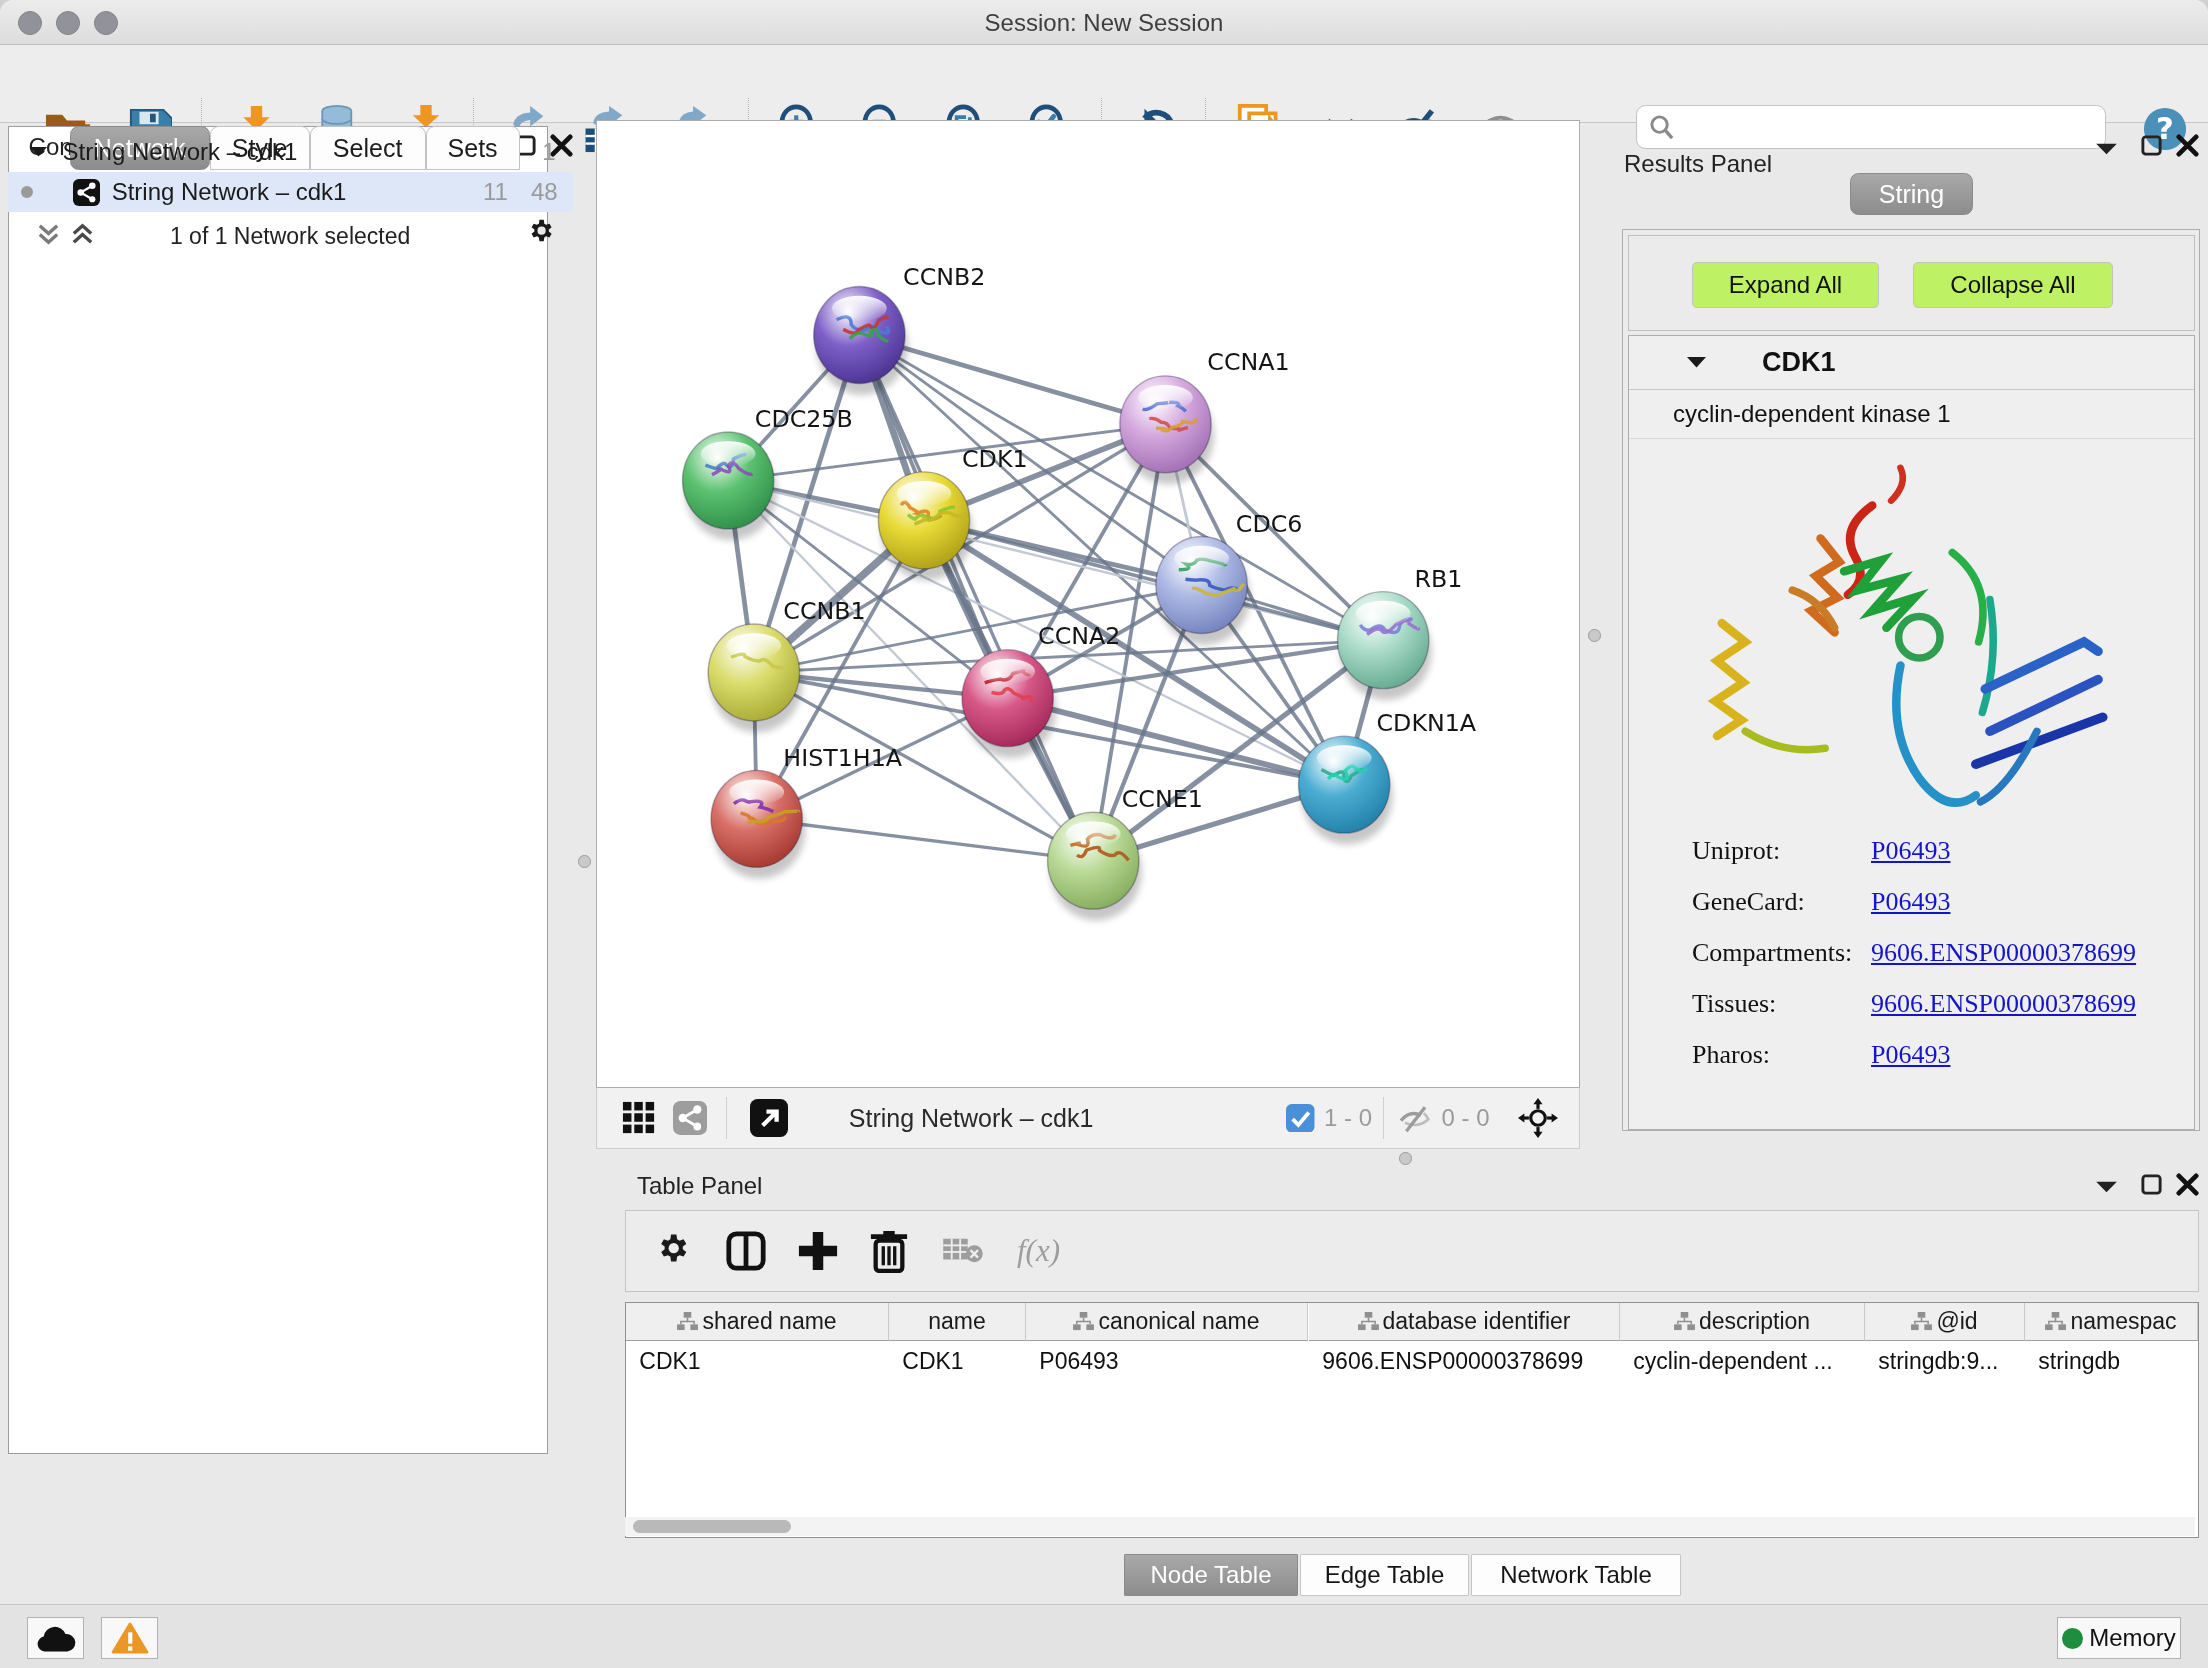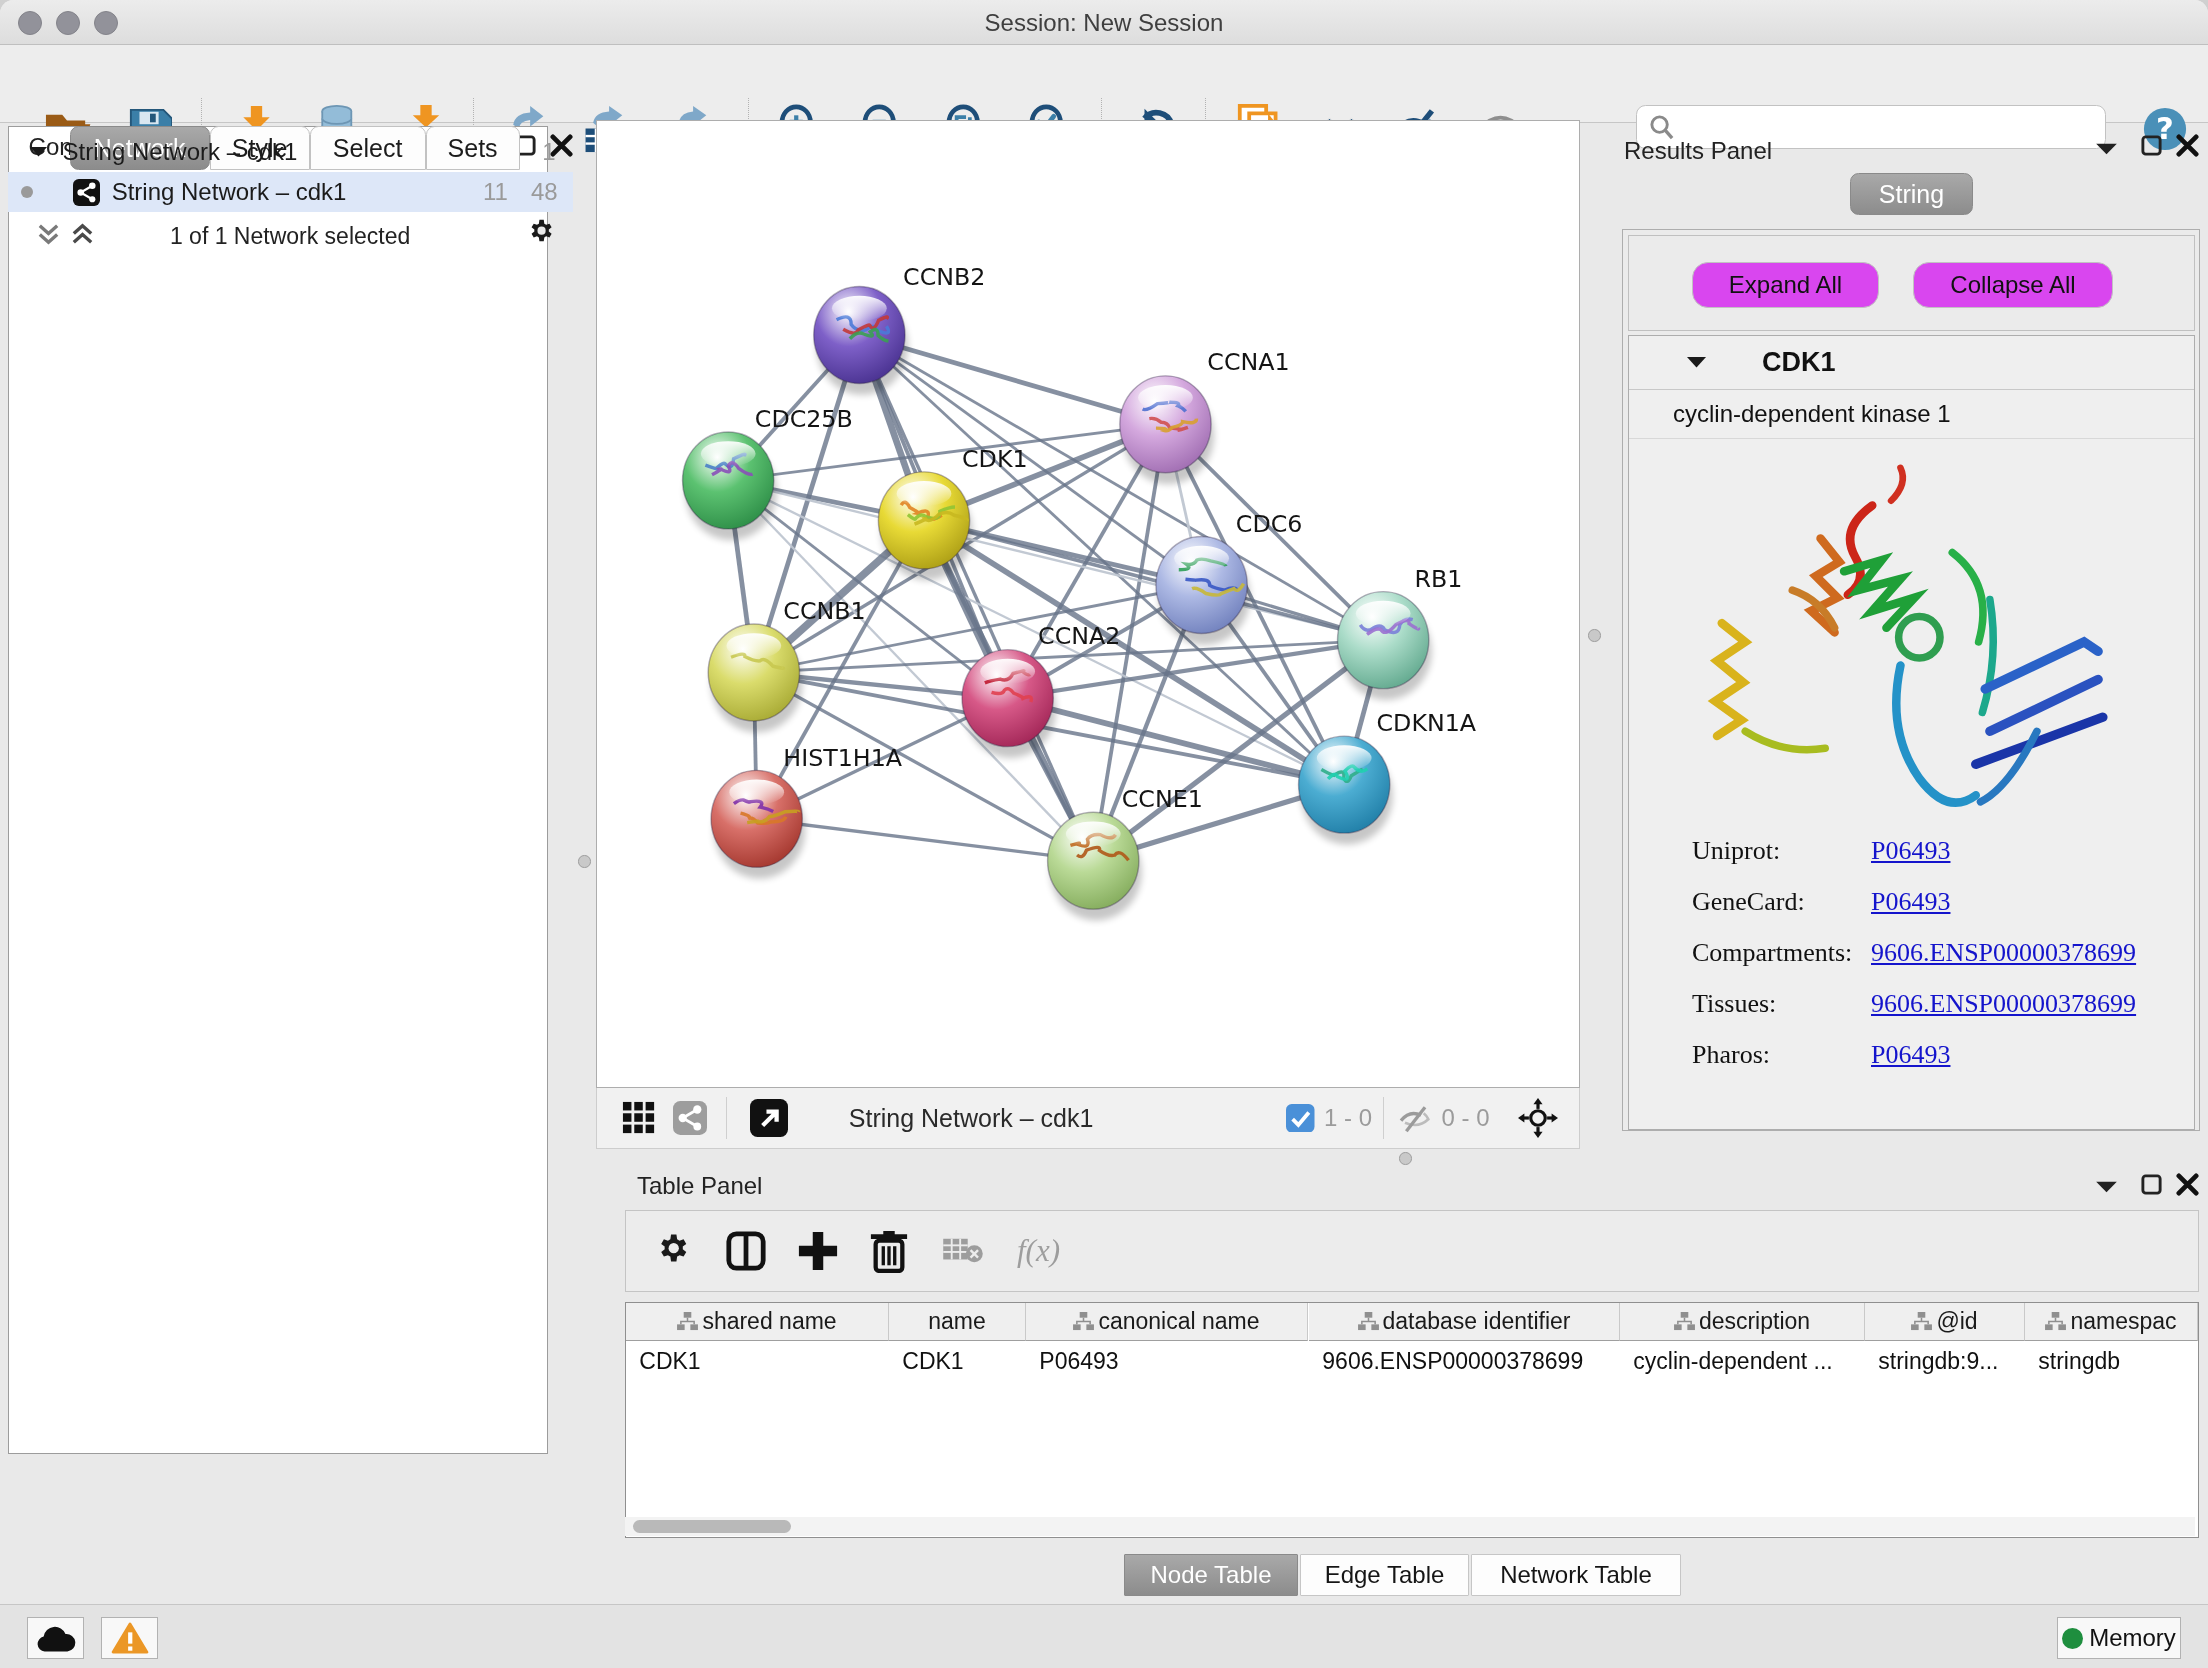--- a/index.html
+++ b/index.html
@@ -29,21 +29,21 @@
   .trow{position:absolute;left:0;width:100%;height:40px;display:flex;align-items:center;font-size:24px;color:#1b1b1b;}
   .trow .cnt{color:#9a9a9a;}
   
   #canvas{left:596px;top:120px;width:984px;height:968px;background:#fff;border:1px solid #adadad;box-sizing:border-box;}
   #view-toolbar{left:596px;top:1088px;width:984px;height:61px;background:#f1f1f1;border:1px solid #cdcdcd;
     border-top:none;box-sizing:border-box;display:flex;align-items:center;}
   .vsep{width:1px;height:42px;background:#cfcfcf;margin:0 11.4px;}
   .graycnt{color:#9b9b9b;font-size:24px;}
   
   #results-panel{left:1607px;top:126px;width:601px;height:1042px;}
-  .rbtn{position:absolute;height:44px;background:#d946ef;border:1px solid #c2c2c2;border-radius:16px;
+  .rbtn{position:absolute;height:44px;background:#bef264;border:1px solid #c2c2c2;border-radius:5px;
     font-size:24px;color:#111;display:flex;align-items:center;justify-content:center;}
   .serif{font-family:"Liberation Serif",serif;}
   .xlink{color:#1414cc;text-decoration:underline;}
   
   #table-panel{left:599px;top:1168px;width:1609px;height:424px;}
   #tbl-toolbar{position:absolute;left:26px;top:42px;width:1574px;height:82px;background:#ececec;
     border:1px solid #c4c4c4;box-sizing:border-box;display:flex;align-items:center;}
   #tbl{position:absolute;left:26px;top:134px;width:1574px;height:236px;background:#fff;border:1.9px solid #8f8f8f;box-sizing:border-box;}
   .th{position:absolute;top:0;height:38px;background:#efefef;border-right:1px solid #c9c9c9;border-bottom:1.9px solid #9f9f9f;
     box-sizing:border-box;display:flex;align-items:center;justify-content:center;gap:4px;font-size:23px;color:#1a1a1a;overflow:hidden;}
@@ -578,21 +578,21 @@
         <g fill="#111">
           <path d="M22 0l5 7H17z"></path>
           <path d="M22 44l5-7H17z"></path>
           <path d="M0 22l7-5v10z"></path>
           <path d="M44 22l-7-5v10z"></path>
         </g>
       </svg>
   </div>
 
   <div id="results-panel" class="abs">
-    <div class="pctl panel-title" style="left:17px;top:11px">Results Panel</div>
+    <div class="pctl panel-title" style="left:17px;top:24px">Results Panel</div>
     <svg class="pctl" style="left:487px;top:15px" width="25" height="15" viewBox="0 0 26 16">
         <path d="M2 3l11 11L24 3z" fill="#222"></path>
       </svg>
     <svg class="pctl" style="left:533px;top:7.6px" width="23" height="23" viewBox="0 0 24 24">
         <rect x="3" y="3" width="18" height="18" fill="none" stroke="#222" stroke-width="3" rx="3"></rect>
       </svg>
     <svg class="pctl" style="left:569px;top:7.6px" width="23" height="23" viewBox="0 0 24 24">
         <path d="M3 3 21 21M21 3 3 21" stroke="#111" stroke-width="5" stroke-linecap="round"></path>
       </svg>
 

